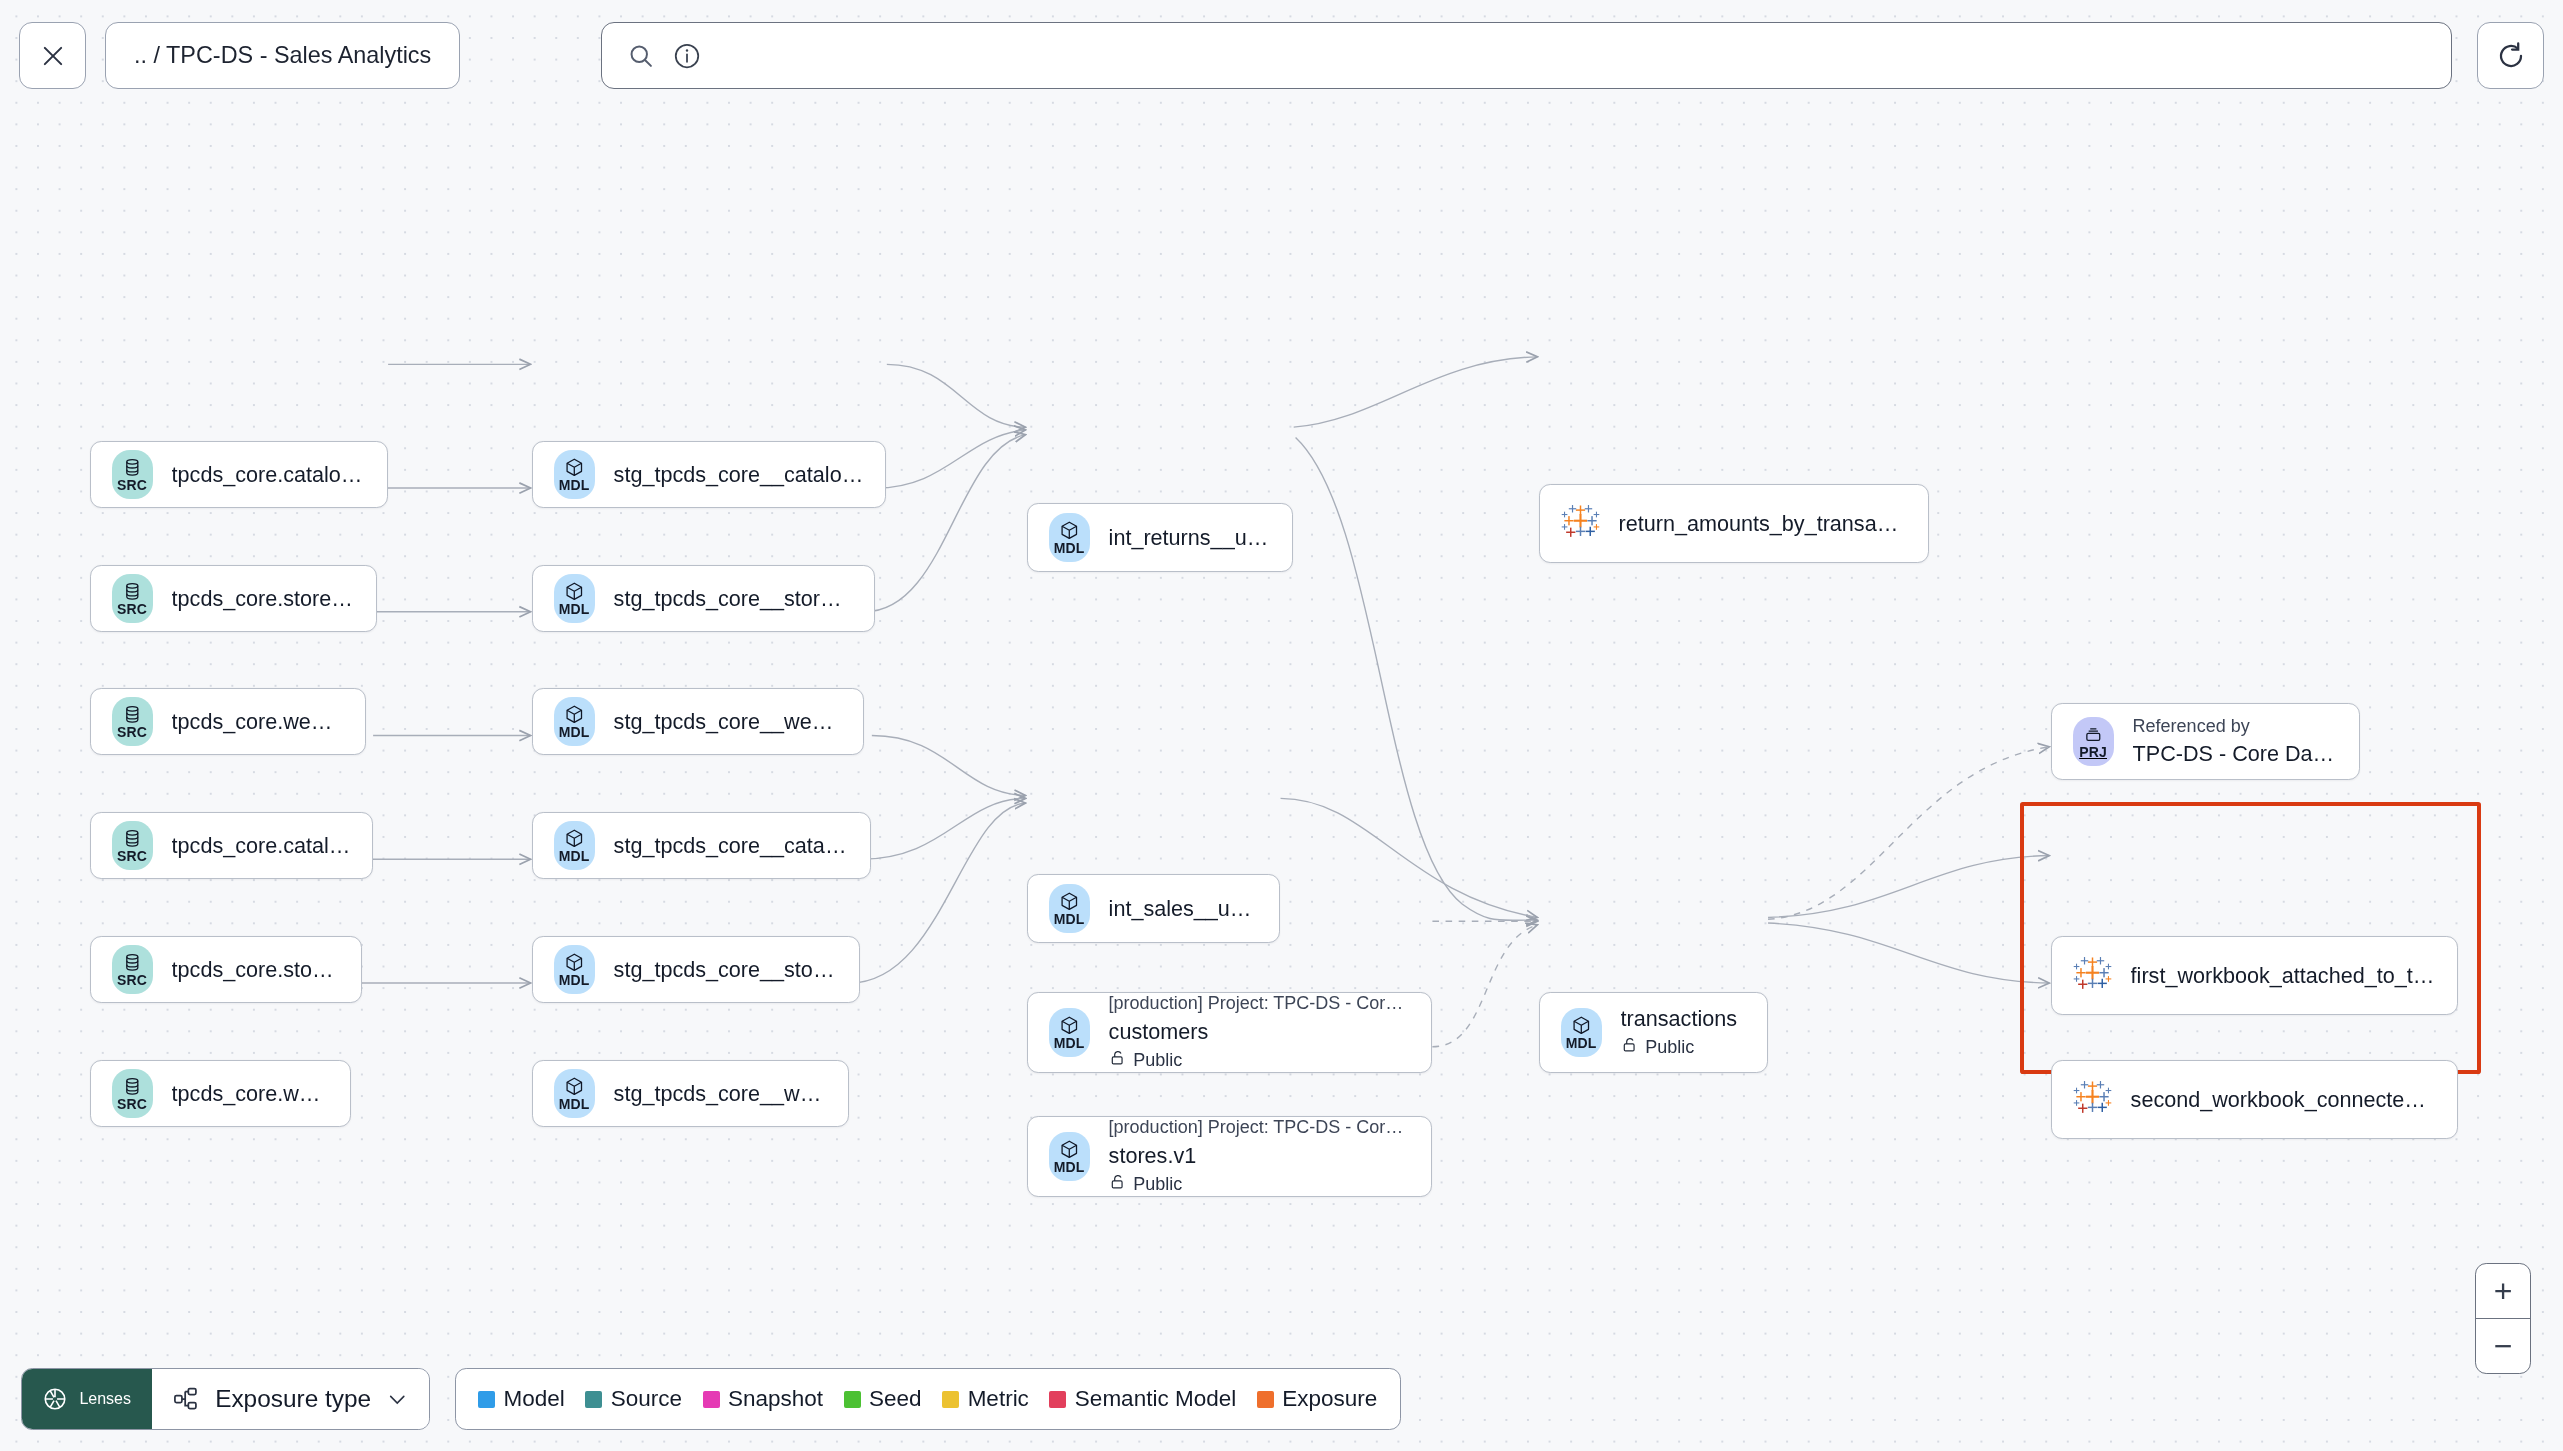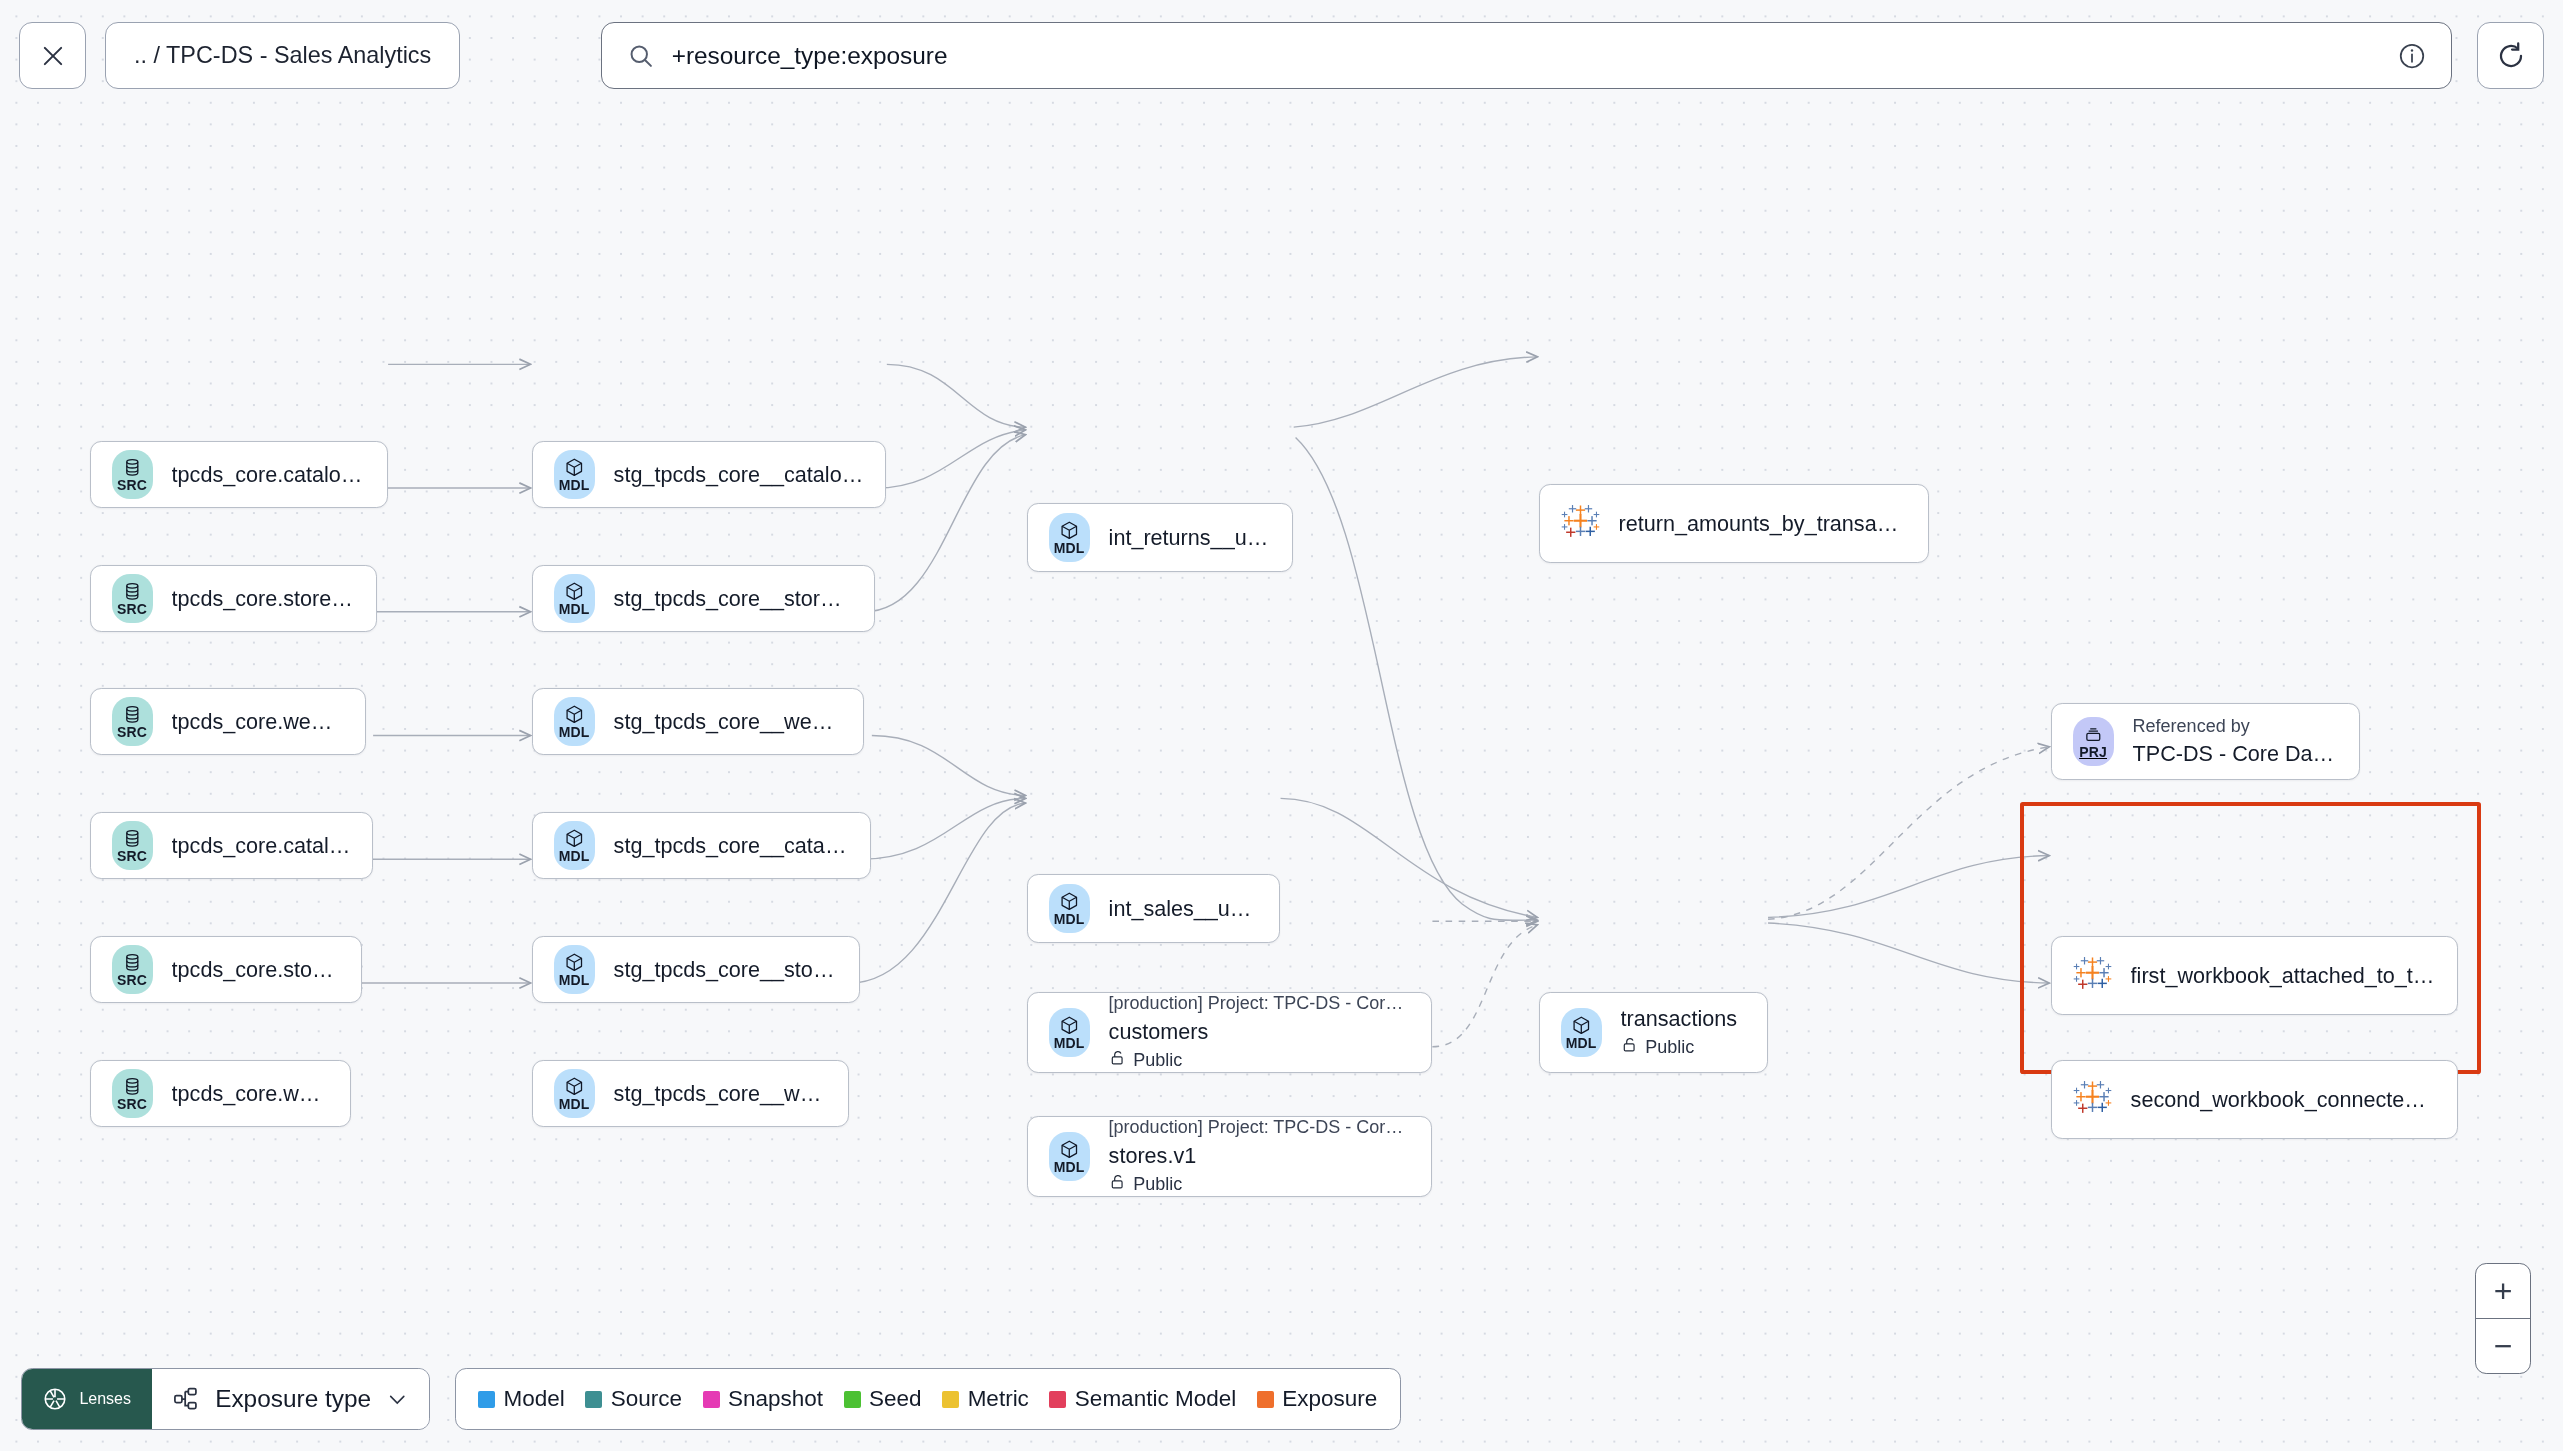--- a/index.html
+++ b/index.html
@@ -118,21 +118,20 @@
       <span>.. / TPC-DS - Sales Analytics</span>
     </div>
 
     <div class="searchwrap">
       <span class="ico">
         <svg width="28" height="28" viewBox="0 0 24 24" fill="none" stroke="#555d6e" stroke-width="1.7" stroke-linecap="round">
           <circle cx="10.5" cy="10.5" r="6.6"></circle>
             <line x1="15.4" y1="15.4" x2="20.5" y2="20.5"></line>
         </svg>
       </span>
-      <input class="sinput" value="+resource_type:exposure" placeholder="Search lineage" style="">
       <span class="ico">
         <svg width="30" height="30" viewBox="0 0 24 24" fill="none" stroke="#39414f" stroke-width="1.4">
           <circle cx="12" cy="12" r="9"></circle>
           <line x1="12" y1="10.6" x2="12" y2="16.6" stroke-linecap="round"></line>
           <circle cx="12" cy="7.6" r=".95" fill="#39414f" stroke="none"></circle>
         </svg>
       </span>
     </div>
 
     <div class="btn-square">

